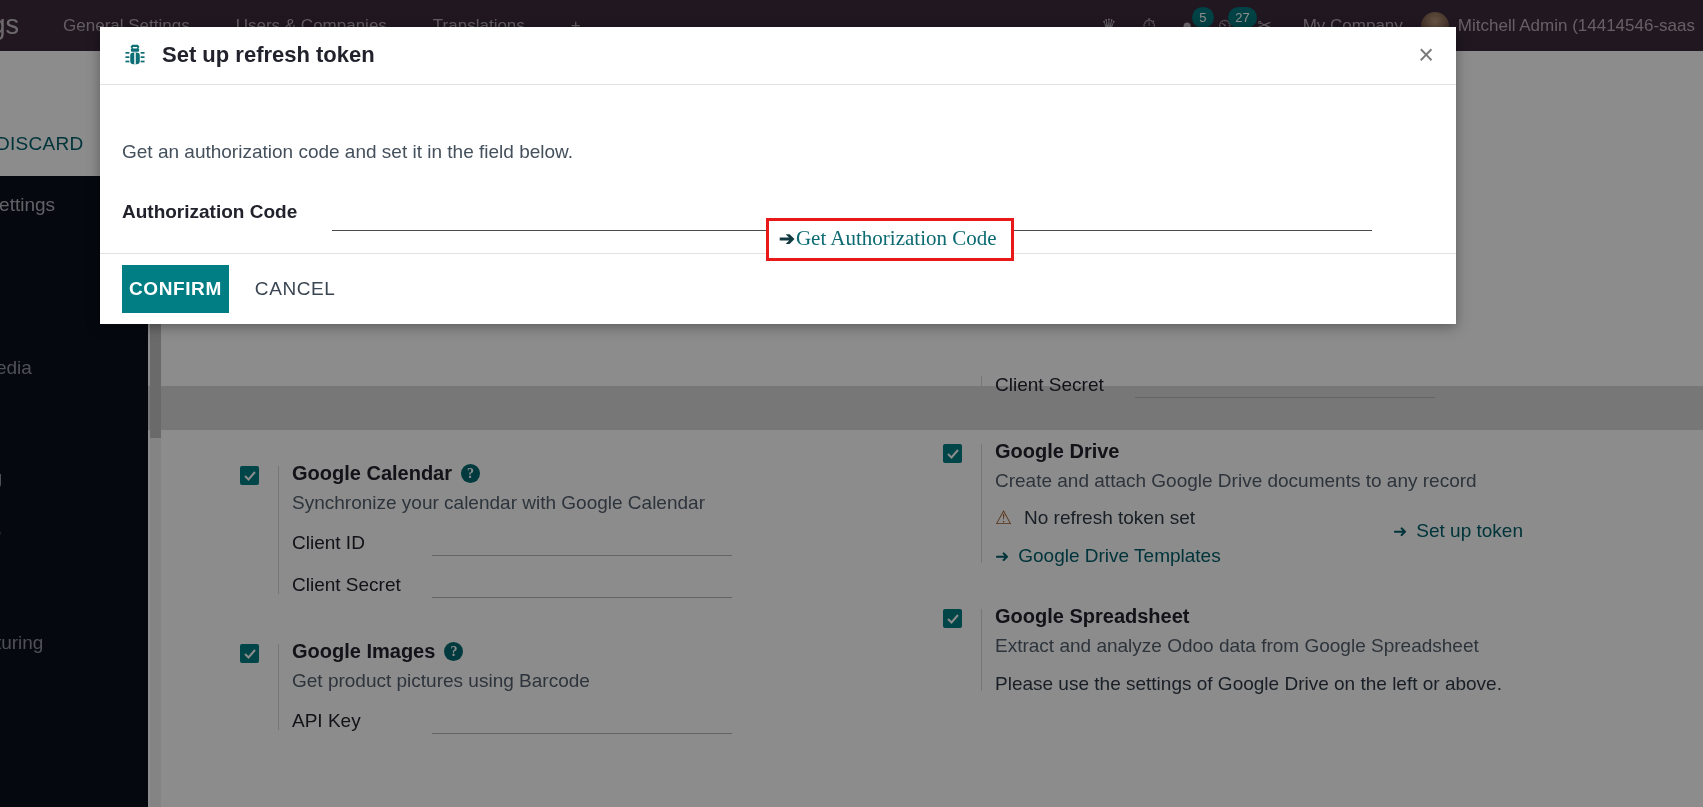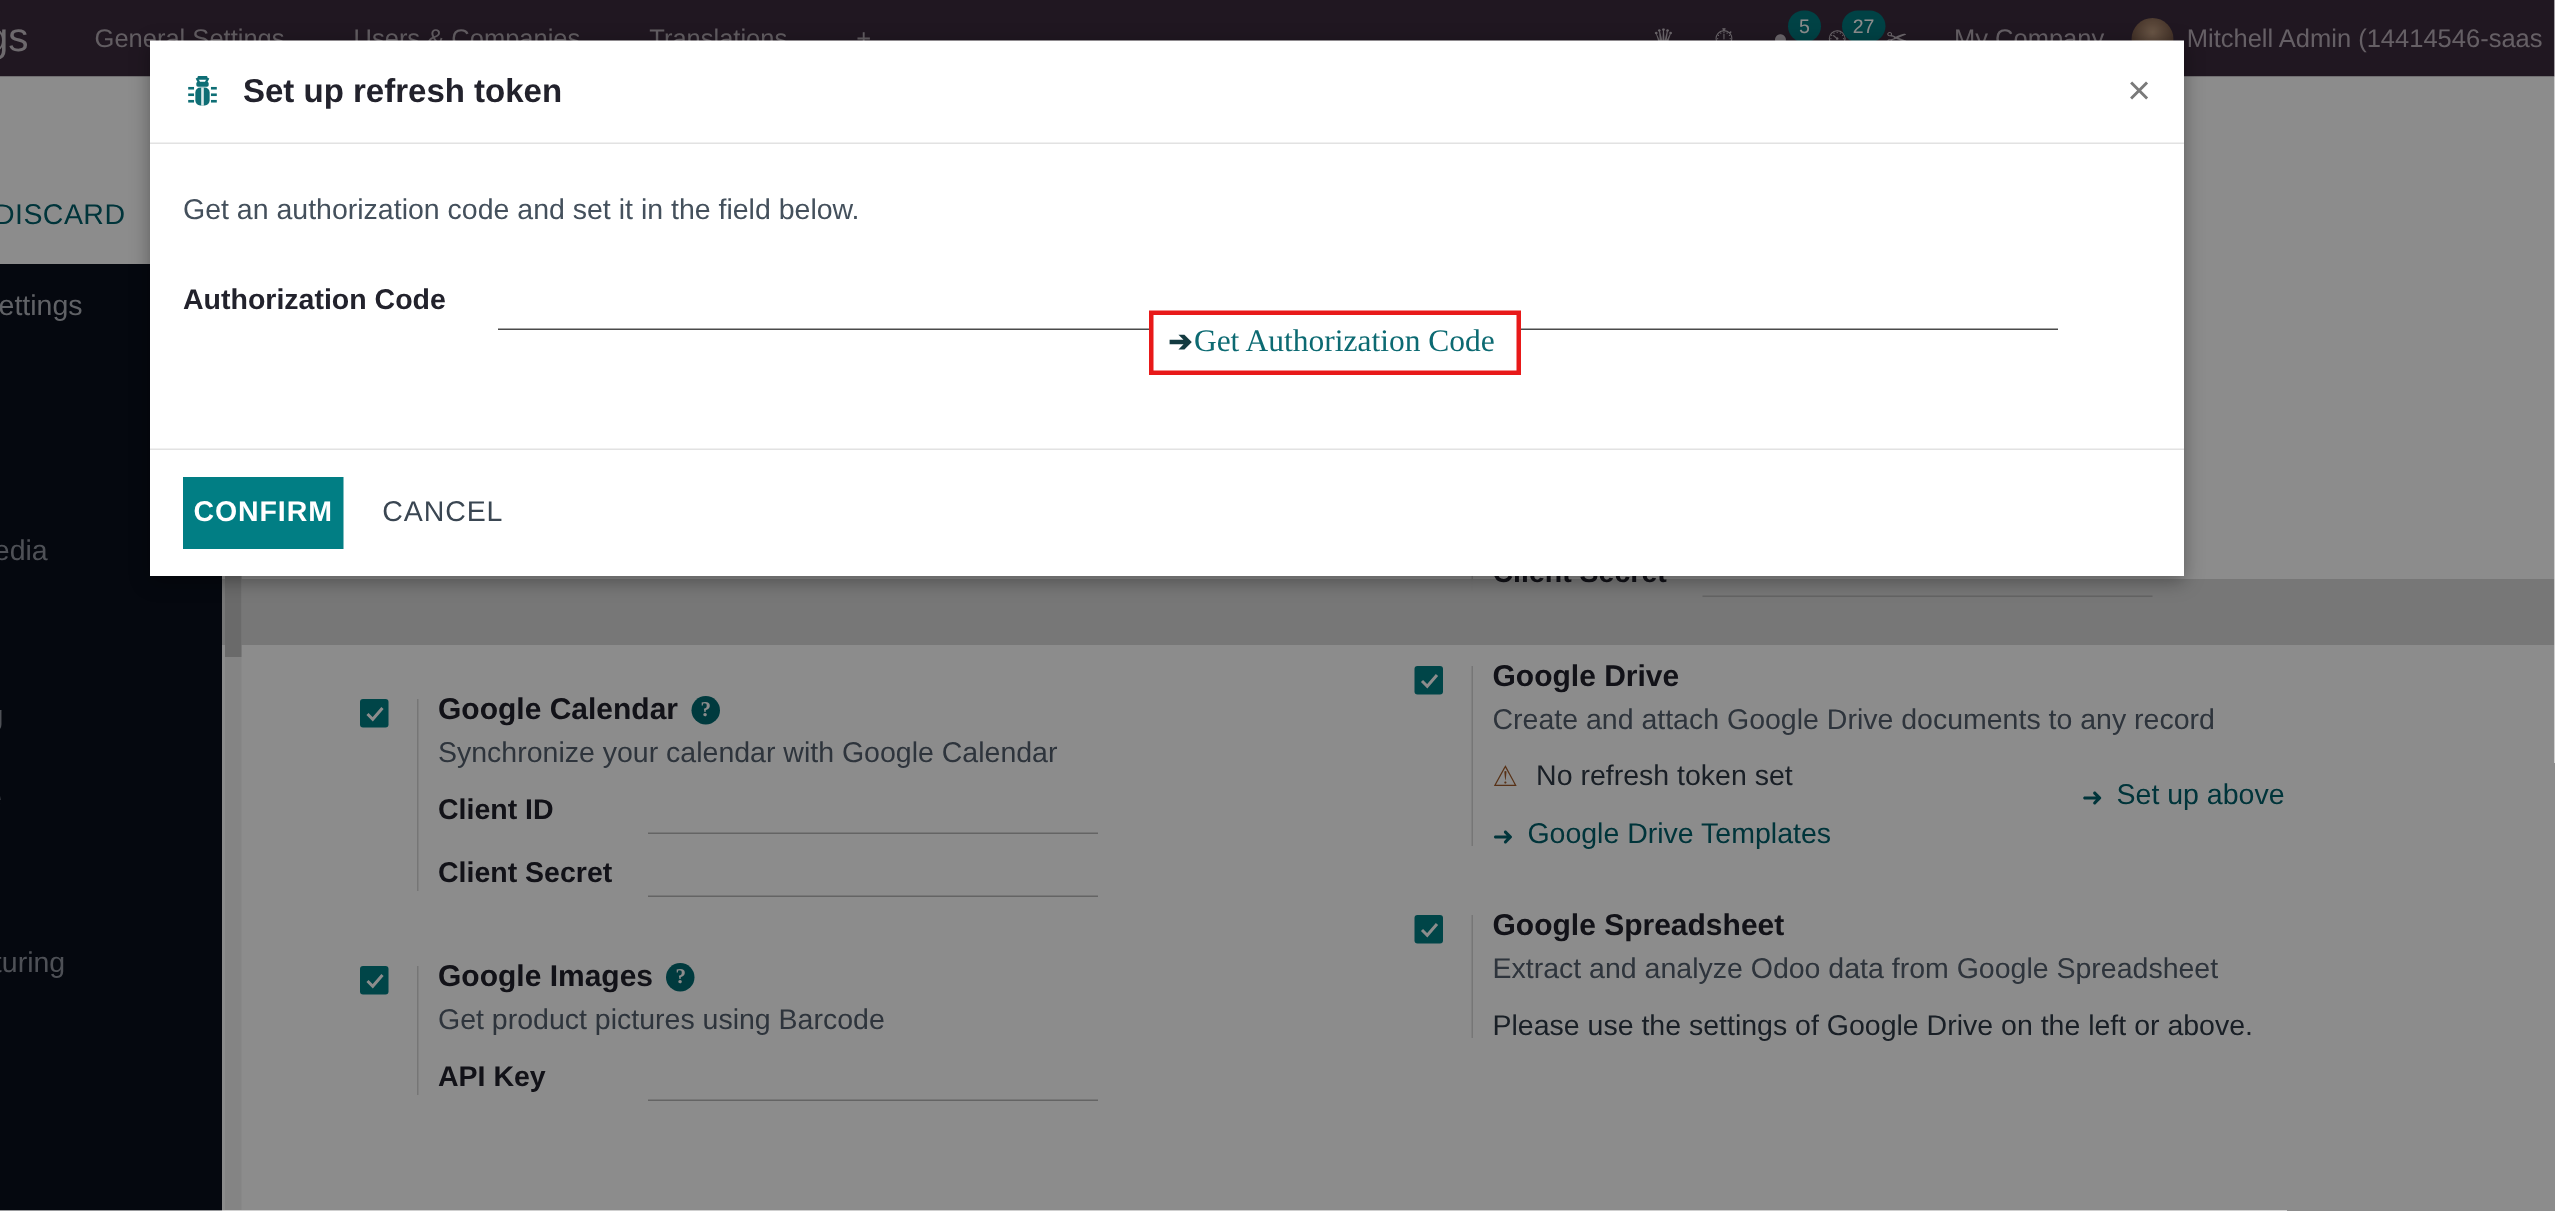--- a/index.html
+++ b/index.html
@@ -104,21 +104,21 @@
     font-size: 20px; color: #22222c; font-weight: 700; display: flex; align-items: center; gap: 9px;
   }
   .help-icon {
     display: inline-flex; align-items: center; justify-content: center;
     width: 19px; height: 19px; border-radius: 50%;
     background: #016b72; color: #fff; font-size: 14px; font-weight: 700;
     font-family: "Liberation Serif", serif;
   }
   .sb-desc { font-size: 19px; color: #54606e; margin-top: 7px; }
 
-  .field-row { display: flex; align-items: flex-start; margin-top: 16px; font-weight: bold; }
+  .field-row { display: flex; align-items: center; margin-top: 16px; }
   .field-label { font-size: 19px; color: #22222c; width: 140px; }
   .field-underline { flex: 1; border-bottom: 1px solid #b6b6b6; height: 26px; max-width: 300px; }
 
   .warn-row { display: flex; align-items: center; margin-top: 14px; font-size: 19px; color: #2f3a46; gap: 12px; }
   .warn-icon { color: #a05a28; font-size: 19px; }
 
   .link-teal { color: #00606b; font-size: 19px; display: inline-flex; align-items: center; gap: 9px; }
   .link-teal .arr { font-size: 17px; }
 
   .right-link-abs { position: absolute; right: 0; top: 0; }
@@ -126,24 +126,24 @@
   .note-text { font-size: 19px; color: #2f3a46; margin-top: 16px; }
 
   
   .backdrop {
     position: absolute; inset: 0; background: rgba(0,0,0,0.45);
   }
 
   
   .modal {
     position: absolute; left: 100px; top: 27px;
-    width: 1356px; height: 357px;
+    width: 1356px; height: 297px;
     background: #ffffff;
     box-shadow: 0 3px 12px rgba(0,0,0,0.35);
-    display: flex; flex-direction: column;
+    display: flex; flex-direction: column; gap: 22px;
   }
   .modal-header {
     height: 69px; border-bottom: 1px solid #e2e2e2;
     display: flex; align-items: center; padding: 0 24px 0 22px;
     position: relative;
   }
   .bug-icon { width: 26px; height: 26px; margin-right: 14px; }
   .modal-title { font-size: 22px; font-weight: 700; color: #22222c; }
   .modal-close {
     position: absolute; right: 22px; top: 50%; transform: translateY(-50%);
@@ -312,21 +312,21 @@
               <span>Google Drive</span>
             </div>
             <div class="sb-desc">Create and attach Google Drive documents to any record</div>
             <div style="position:relative;">
               <div class="warn-row">
                 <span class="warn-icon">⚠</span>
                 <span>No refresh token set</span>
               </div>
               <span class="link-teal right-link-abs" style="top:14px;right:20px;">
                 <span class="arr">➜</span>
-                <span>Set up above</span>
+                <span>Set up token</span>
               </span>
             </div>
             <div style="margin-top:16px;">
               <span class="link-teal">
                 <span class="arr">➜</span>
                 <span>Google Drive Templates</span>
               </span>
             </div>
           </div>
 

